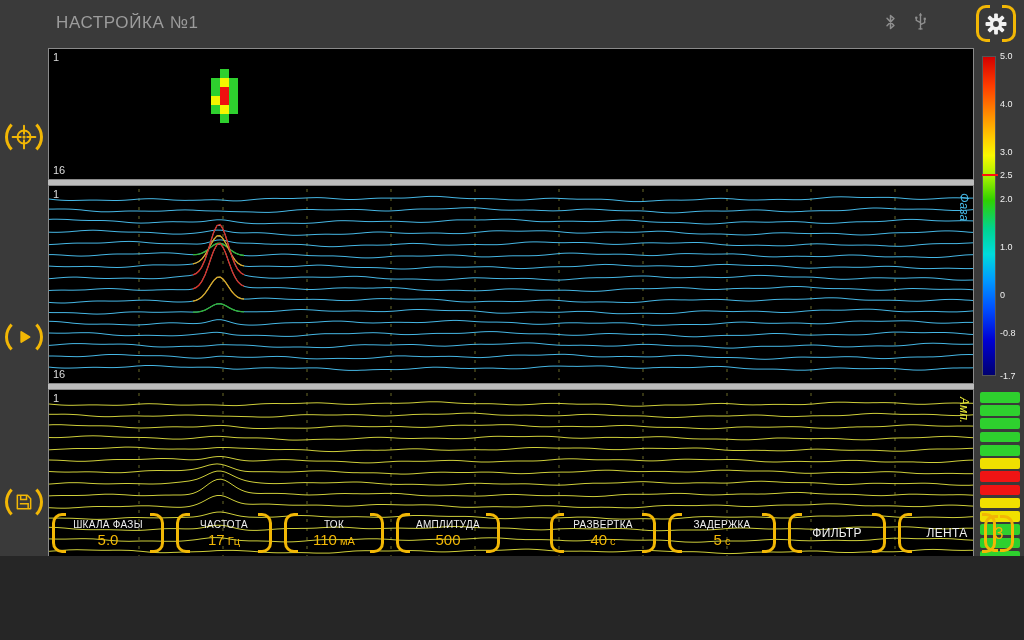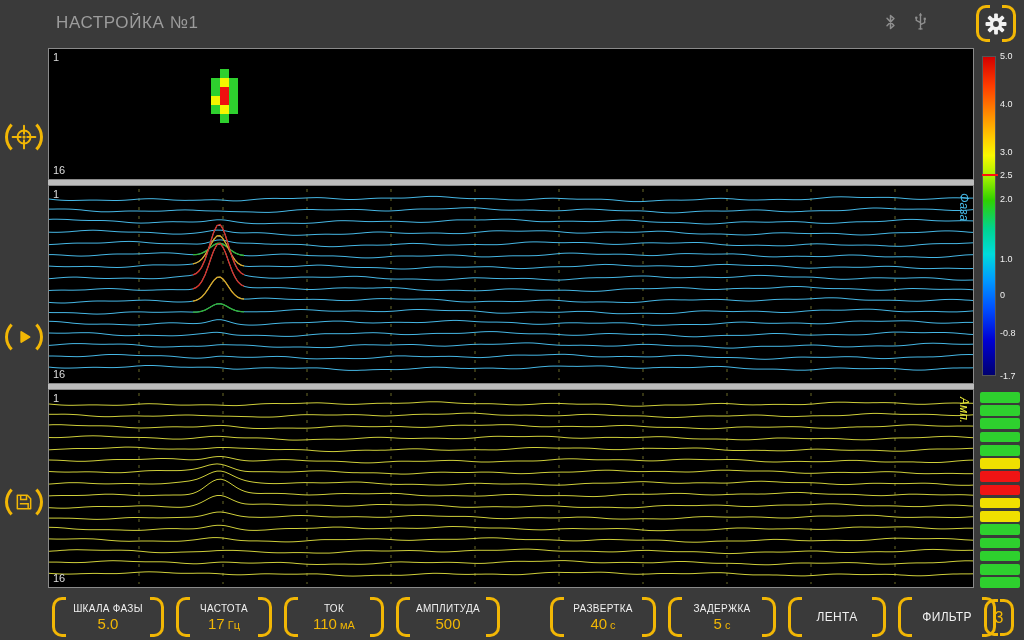--- a/index.html
+++ b/index.html
@@ -1,16 +1,16 @@
 <!DOCTYPE html>
 <html><head>
 <meta charset="utf-8">
 <style>
   html,body{margin:0;padding:0;background:#262626;}
-  .app{position:relative;width:1024px;height:640px;background:#3a3a3a;overflow:hidden;
+  .app{position:relative;width:1024px;height:556px;background:#3a3a3a;overflow:hidden;
        font-family:"Liberation Sans",sans-serif;-webkit-user-select:none;user-select:none;}
 
   
   .bracket{position:relative;}
   .bracket::before,.bracket::after{content:"";position:absolute;top:0;bottom:0;width:11px;
     border:3px solid #f2b705;pointer-events:none;}
   .bracket::before{left:0;border-right:none;border-radius:10px 0 0 10px;}
   .bracket::after{right:0;border-left:none;border-radius:0 10px 10px 0;}
 
   
@@ -233,21 +233,21 @@
   <div class="right-col">
     <div class="color-scale">
       <div class="scale-range" id="scale-range">
         <div class="grad"></div>
       <div class="tick" style="top: 0%;">5.0</div>
           <div class="tick" style="top: 14.9254%;">4.0</div>
           <div class="tick" style="top: 29.8507%;">3.0</div>
           <div class="marker-line" style="top: 37.3134%;"></div>
           <div class="tick" style="top: 37.3134%; text-align: right;">2.5</div>
           <div class="tick" style="top: 44.7761%;">2.0</div>
-          <div class="tick" style="top: 59.7015%; margin-top: 12px;">1.0</div>
+          <div class="tick" style="top: 59.7015%;">1.0</div>
           <div class="tick" style="top: 74.6269%;">0</div>
           <div class="tick" style="top: 86.5672%;">-0.8</div>
           <div class="tick" style="top: 100%;">-1.7</div>
         </div>
     </div>
     <div class="amp-bars" id="amp-bars">
         <div class="amp-bar" style="background: rgb(46, 208, 46);"></div>
         <div class="amp-bar" style="background: rgb(46, 208, 46);"></div>
         <div class="amp-bar" style="background: rgb(46, 208, 46);"></div>
         <div class="amp-bar" style="background: rgb(46, 208, 46);"></div>
@@ -285,23 +285,23 @@
       </div>
       <div class="bracket btn" style="width: 106px; margin-left: 38px;">
         <div class="btn-label">РАЗВЕРТКА</div>
         <div class="btn-value"><span>40</span><span class="unit"> с</span></div>
       </div>
       <div class="bracket btn" style="width: 108px;">
         <div class="btn-label">ЗАДЕРЖКА</div>
         <div class="btn-value"><span>5</span><span class="unit"> с</span></div>
       </div>
       <div class="bracket btn" style="width: 98px;">
+        <div class="btn-label" style="font-size: 12px;">ФИЛЬТР</div>
+      </div>
+      <div class="bracket btn" style="width: 98px;">
         <div class="btn-label" style="font-size: 12px;">ЛЕНТА</div>
-      </div>
-      <div class="bracket btn" style="width: 98px;">
-        <div class="btn-label" style="font-size: 12px;">ФИЛЬТР</div>
       </div>
     </div>
   <div class="bracket page-box" style="position:absolute;right:10px;bottom:4px;">
     <span>3</span>
   </div>
 
 </div>
 
 </body></html>

